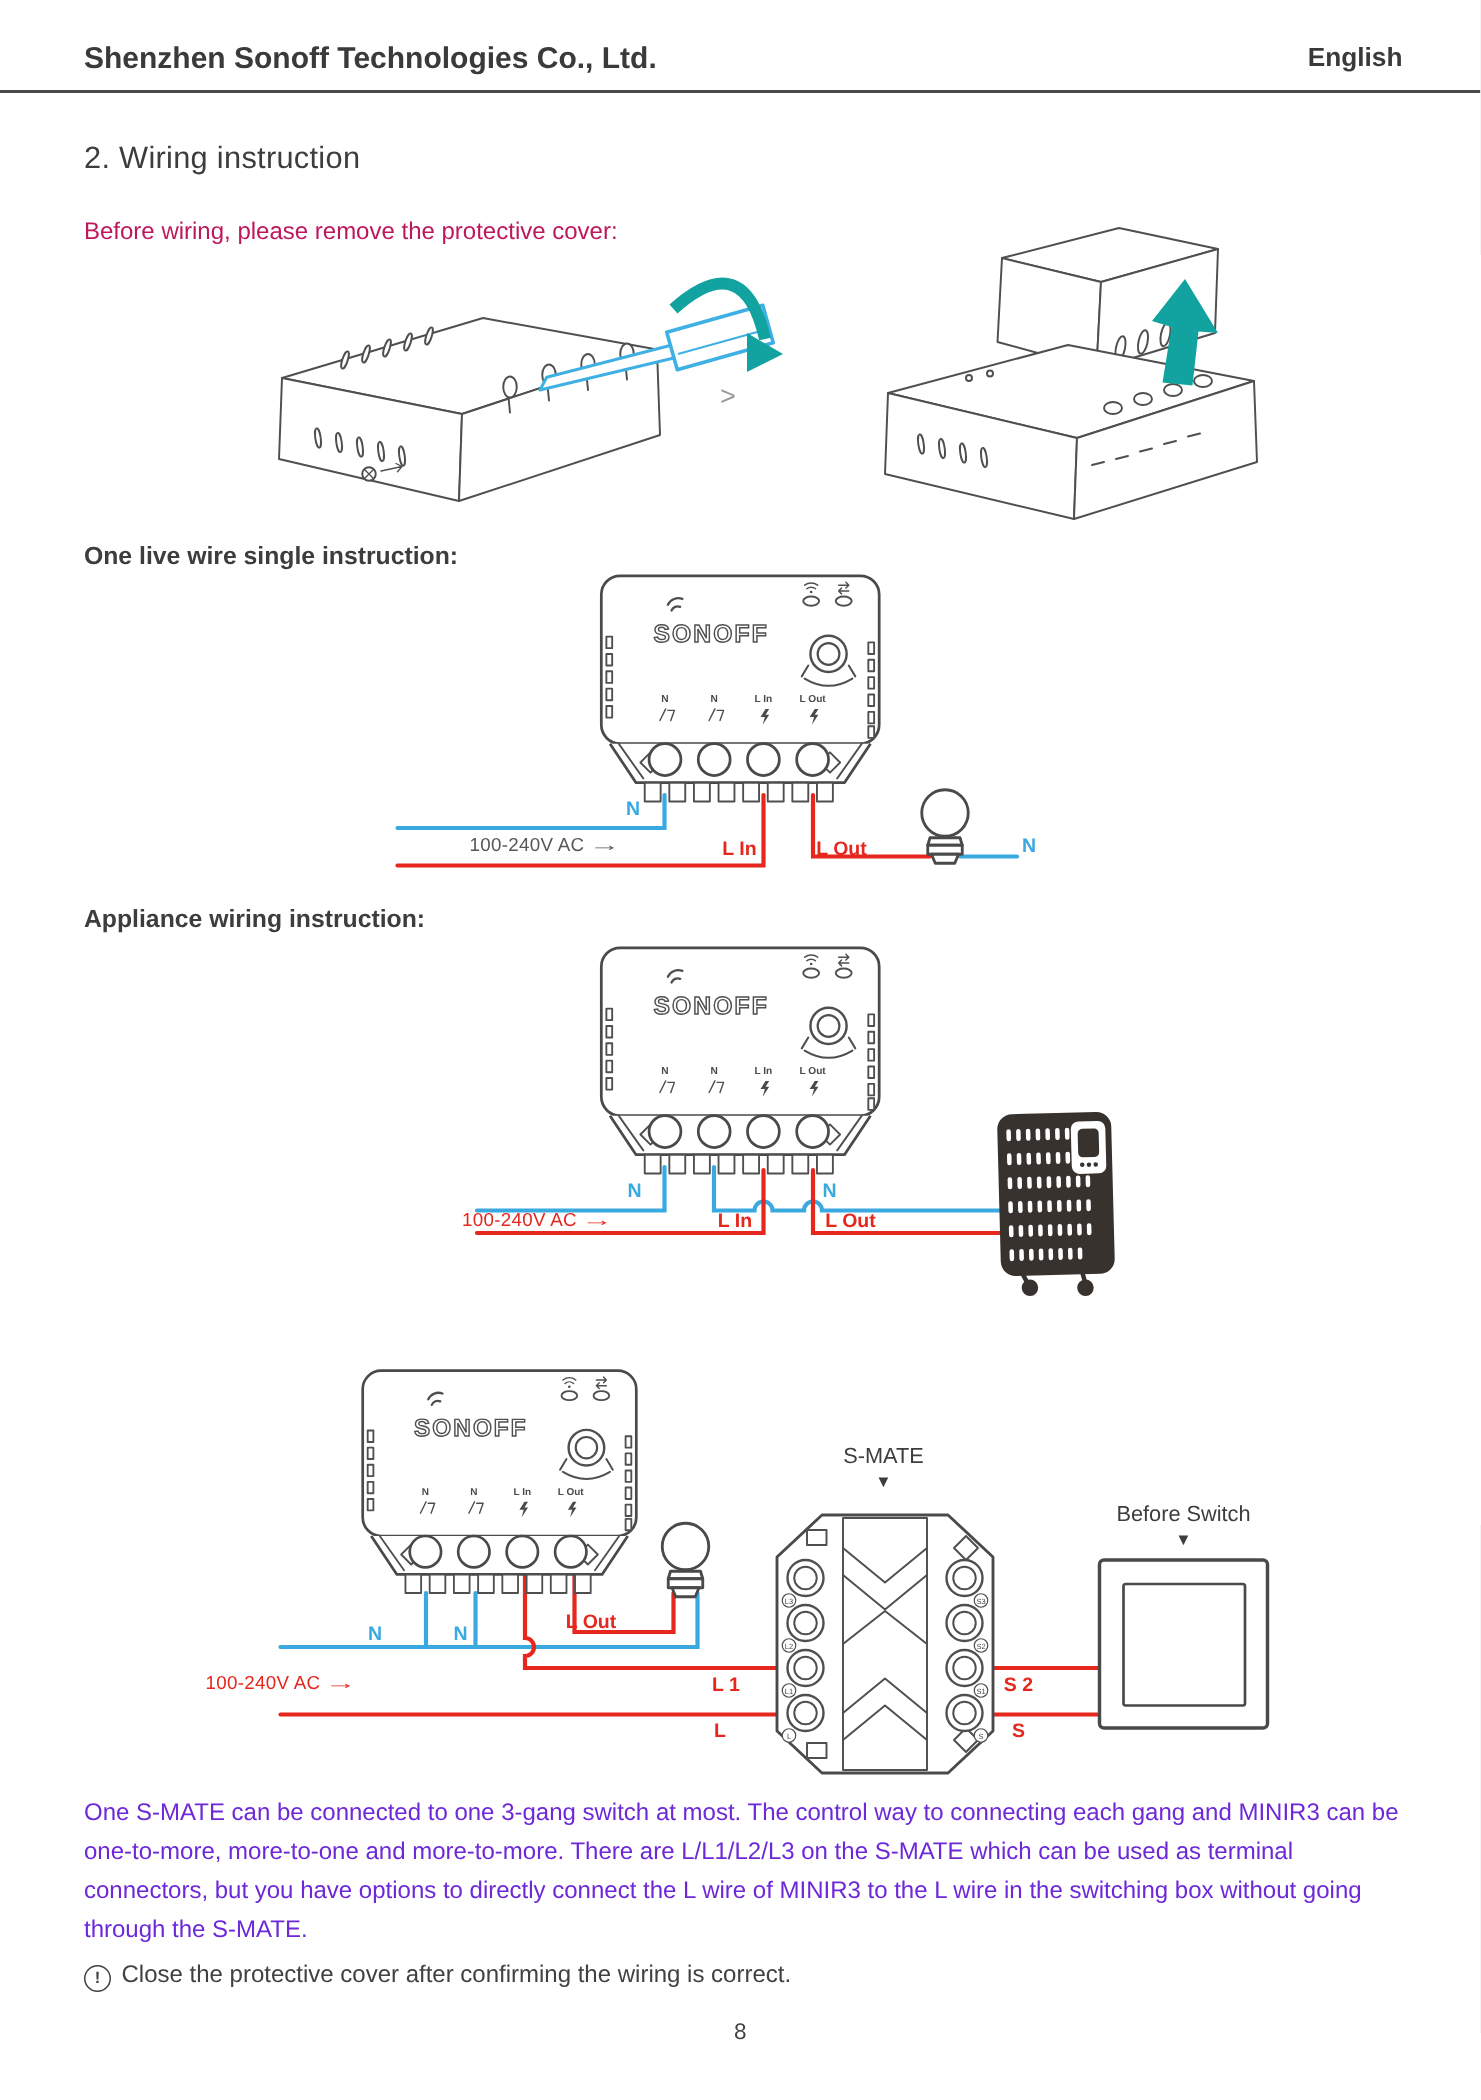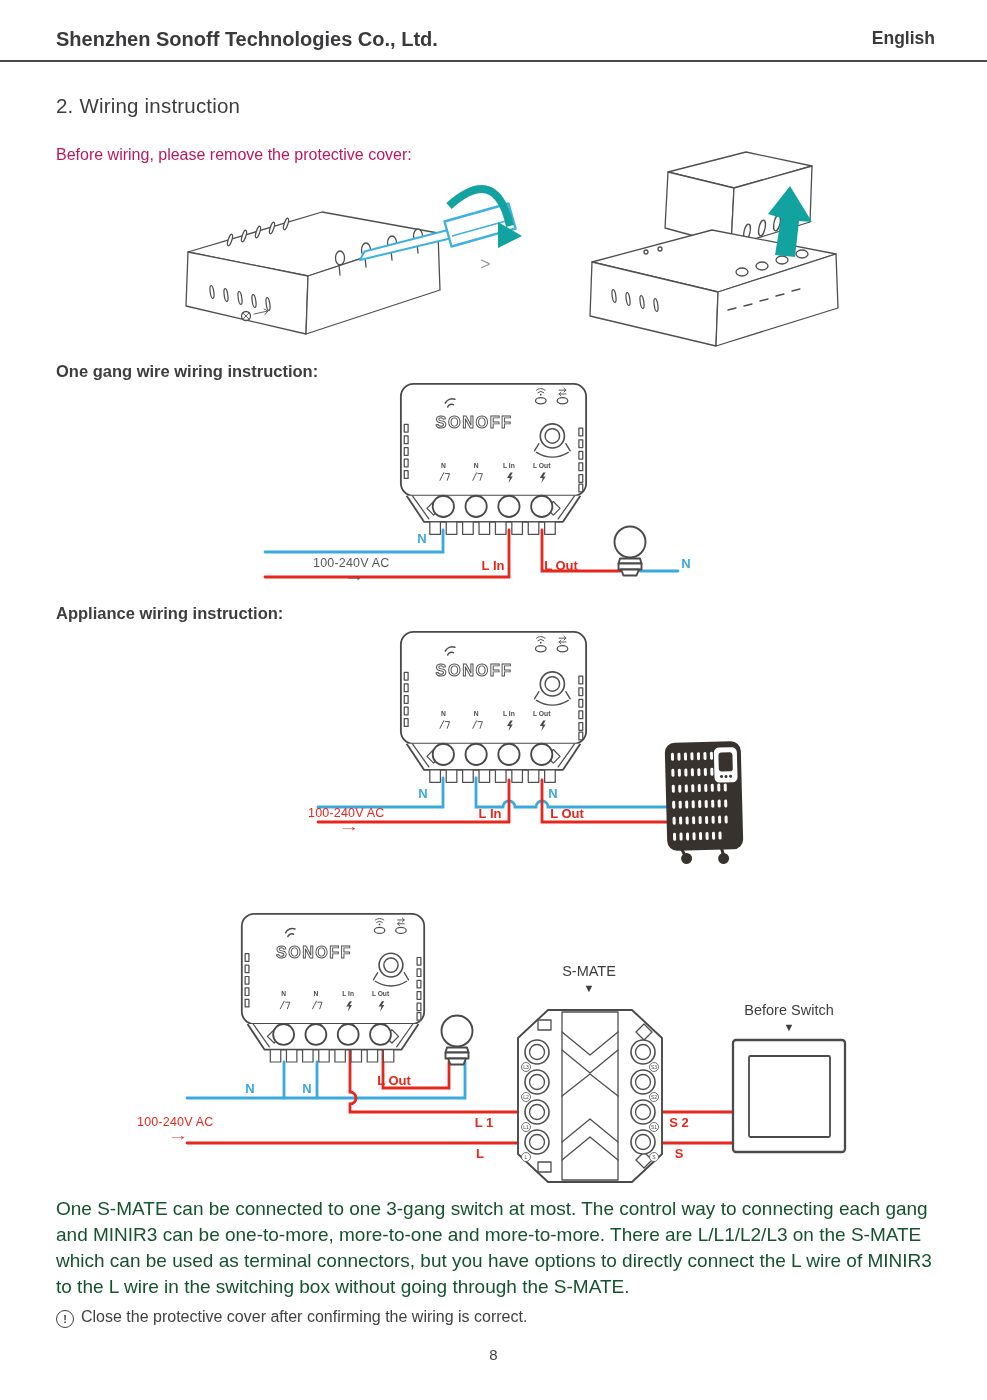--- a/index.html
+++ b/index.html
@@ -11,42 +11,42 @@
   .sec-title{position:absolute;left:56px;top:94px;font-size:20.5px;font-weight:400;color:#3d3d3f;letter-spacing:.2px;}
   .intro{position:absolute;left:56px;top:146px;font-size:16px;color:#be185d;}
   .subhead{position:absolute;left:56px;font-size:16.5px;font-weight:700;color:#3d3d3f;}
   .plain-head{position:absolute;left:56px;font-size:16px;color:#414042;}
   .sep{position:absolute;left:480px;top:254px;font-size:18px;color:#9a9a9a;}
   .artwork{position:absolute;left:0;top:0;width:987px;height:1400px;}
   .lbl{position:absolute;transform:translateX(-50%);font-weight:700;font-size:13px;white-space:nowrap;}
   .lbl.blue{color:#3aa9e0;} .lbl.red{color:#e5271d;}
   .smlbl{position:absolute;transform:translateX(-50%);font-size:14.5px;color:#3d3d3f;white-space:nowrap;}
   .ptr{position:absolute;transform:translateX(-50%);font-size:11px;color:#3d3d3f;line-height:1;}
-  .supply{position:absolute;display:flex;align-items:center;font-size:12.5px;letter-spacing:.2px;white-space:nowrap;color:#58585a;flex-direction:column;}
+  .supply{position:absolute;display:flex;align-items:center;font-size:12.5px;letter-spacing:.2px;white-space:nowrap;color:#58585a;}
   .supply.red{color:#e5271d;}
   .supply .arr{display:inline-block;transform:scaleX(1.7);margin-left:7px;}
-  .para{position:absolute;left:56px;top:1196px;width:878px;font-size:19px;line-height:26px;color:#14532d;}
+  .para{position:absolute;left:56px;top:1196px;width:878px;font-size:16px;line-height:26px;color:#6d28d9;}
   .note{position:absolute;left:56px;top:1308px;display:flex;align-items:flex-start;gap:7px;font-size:16px;color:#414042;}
   .note-ico{flex:0 0 auto;width:16px;height:16px;margin-top:2px;border:1.6px solid #414042;border-radius:50%;
             font-size:11px;font-weight:700;line-height:16px;text-align:center;}
   .pageno{position:absolute;left:0;top:1346px;width:987px;text-align:center;font-size:15px;color:#414042;}
 </style>
 </head>
 <body>
 
 <div class="page">
 
   <div class="hdr-left">Shenzhen Sonoff Technologies Co., Ltd.</div>
   <div class="hdr-right">English</div>
   <div class="hdr-rule"></div>
 
   <div class="sec-title">2. Wiring instruction</div>
   <div class="intro">Before wiring, please remove the protective cover:</div>
 
-  <div class="subhead" style="top:362px">One gang wire wiring instruction:</div>
+  <div class="subhead" style="top:362px">One live wire single instruction:</div>
   <div class="subhead" style="top:604px">Appliance wiring instruction:</div>
 
   <svg class="artwork" viewBox="0 0 987 1400">
     <defs>
       <style>
         .ln{fill:none;stroke:#4a4a4a;stroke-width:1.9;stroke-linecap:round;stroke-linejoin:round}
         .ln1{fill:none;stroke:#4f4f4f;stroke-width:1.3;stroke-linecap:round;stroke-linejoin:round}
         .fw{fill:#fff;stroke:#4a4a4a;stroke-width:1.9;stroke-linejoin:round}
         .fw1{fill:#fff;stroke:#4f4f4f;stroke-width:1.3;stroke-linejoin:round}
         .wb{fill:none;stroke:#3aa9e0;stroke-width:2.8;stroke-linecap:round}

